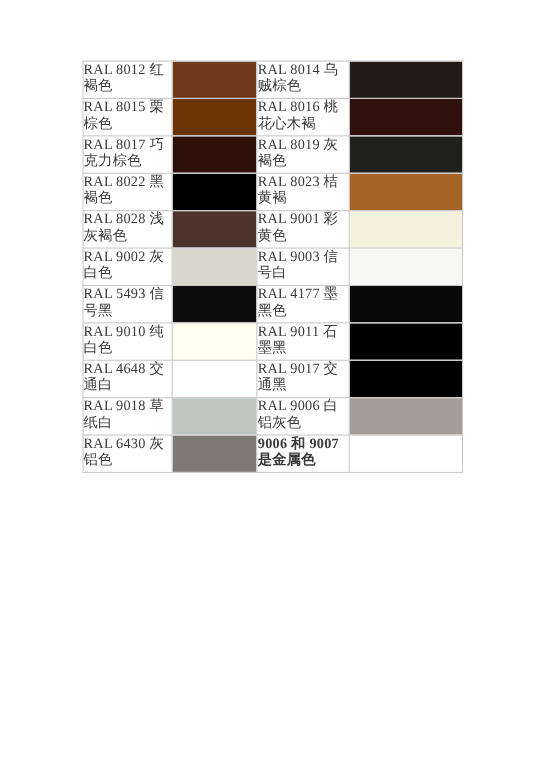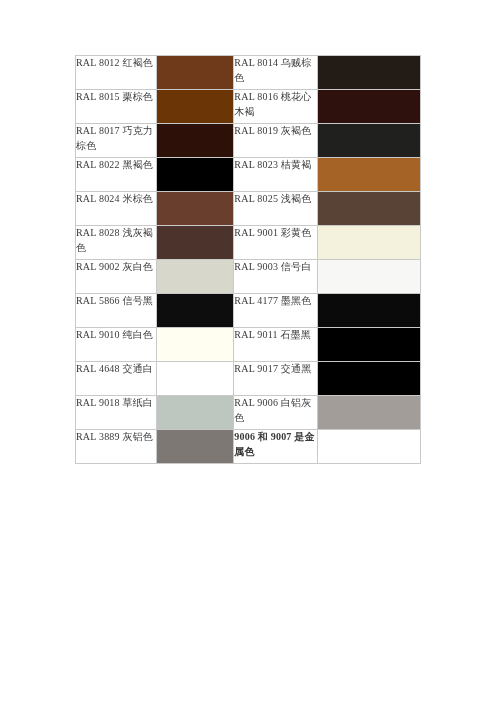--- a/index.html
+++ b/index.html
@@ -37,21 +37,21 @@
 
   #color-table td {
     border: 1px solid #c9c9c9;
     padding: 0;
     vertical-align: top;
   }
 
   td.name-cell {
     width: 78px;
     padding: 4px 5px 5px 6px;
-    font-size: 10px;
+    font-size: 13px;
     line-height: 14.5px;
     color: #3a3a3a;
     letter-spacing: 0.2px;
     word-break: break-all;
     background: #ffffff;
   }
 
   td.name-cell.left-name { width: 79px; }
   td.name-cell.right-name { width: 82px; margin-left: 31px; }
 
@@ -122,30 +122,20 @@
         <td class="name-cell left-name">RAL 8022 黑褐色</td>
         <td class="swatch-cell left-swatch">
           <span class="swatch" style="background: rgb(0, 0, 0);"></span>
         </td>
         <td class="name-cell right-name">RAL 8023 桔黄褐</td>
         <td class="swatch-cell right-swatch">
           <span class="swatch" style="background: rgb(165, 100, 38);"></span>
         </td>
       </tr>
 
-      <tr>
-        <td class="name-cell left-name">RAL 8024 米棕色</td>
-        <td class="swatch-cell left-swatch">
-          <span class="swatch" style="background: rgb(106, 62, 44);"></span>
-        </td>
-        <td class="name-cell right-name">RAL 8025 浅褐色</td>
-        <td class="swatch-cell right-swatch">
-          <span class="swatch" style="background: rgb(89, 66, 54);"></span>
-        </td>
-      </tr>
 
       <tr>
         <td class="name-cell left-name">RAL 8028 浅灰褐色</td>
         <td class="swatch-cell left-swatch">
           <span class="swatch" style="background: rgb(76, 51, 43);"></span>
         </td>
         <td class="name-cell right-name">RAL 9001 彩黄色</td>
         <td class="swatch-cell right-swatch">
           <span class="swatch" style="background: rgb(244, 242, 220);"></span>
         </td>
@@ -156,21 +146,21 @@
         <td class="swatch-cell left-swatch">
           <span class="swatch" style="background: rgb(215, 216, 203);"></span>
         </td>
         <td class="name-cell right-name">RAL 9003 信号白</td>
         <td class="swatch-cell right-swatch">
           <span class="swatch" style="background: rgb(247, 247, 245);"></span>
         </td>
       </tr>
 
       <tr>
-        <td class="name-cell left-name">RAL 5866 信号黑</td>
+        <td class="name-cell left-name">RAL 5493 信号黑</td>
         <td class="swatch-cell left-swatch">
           <span class="swatch" style="background: rgb(13, 13, 13);"></span>
         </td>
         <td class="name-cell right-name">RAL 4177 墨黑色</td>
         <td class="swatch-cell right-swatch">
           <span class="swatch" style="background: rgb(10, 10, 10);"></span>
         </td>
       </tr>
 
       <tr>
@@ -200,21 +190,21 @@
         <td class="swatch-cell left-swatch">
           <span class="swatch" style="background: rgb(189, 199, 191);"></span>
         </td>
         <td class="name-cell right-name">RAL 9006 白铝灰色</td>
         <td class="swatch-cell right-swatch">
           <span class="swatch" style="background: rgb(162, 157, 152);"></span>
         </td>
       </tr>
 
       <tr>
-        <td class="name-cell left-name">RAL 3889 灰铝色</td>
+        <td class="name-cell left-name">RAL 6430 灰铝色</td>
         <td class="swatch-cell left-swatch">
           <span class="swatch" style="background: rgb(125, 120, 116);"></span>
         </td>
         <td class="name-cell right-name note-cell">9006 和 9007 是金属色</td>
         <td class="swatch-cell right-swatch">
           <span class="swatch"></span>
         </td>
       </tr>
 
     </tbody>

